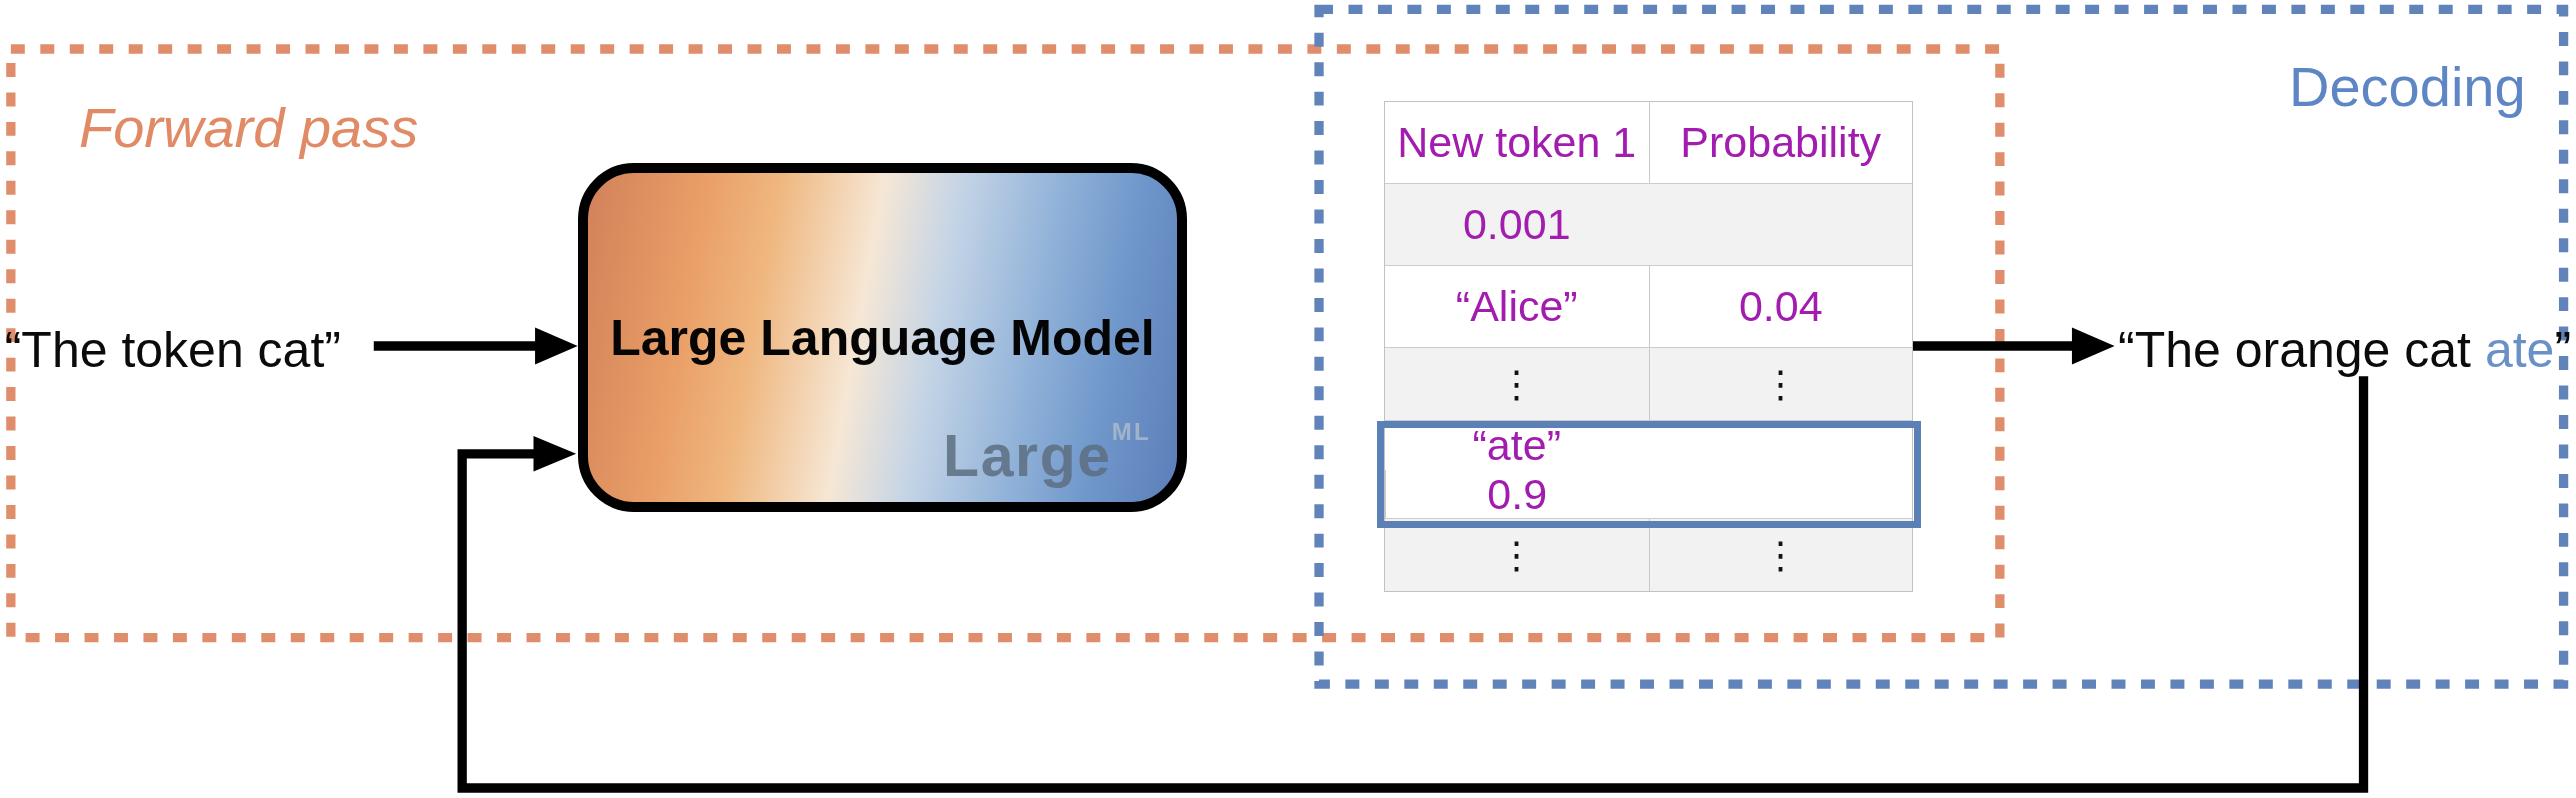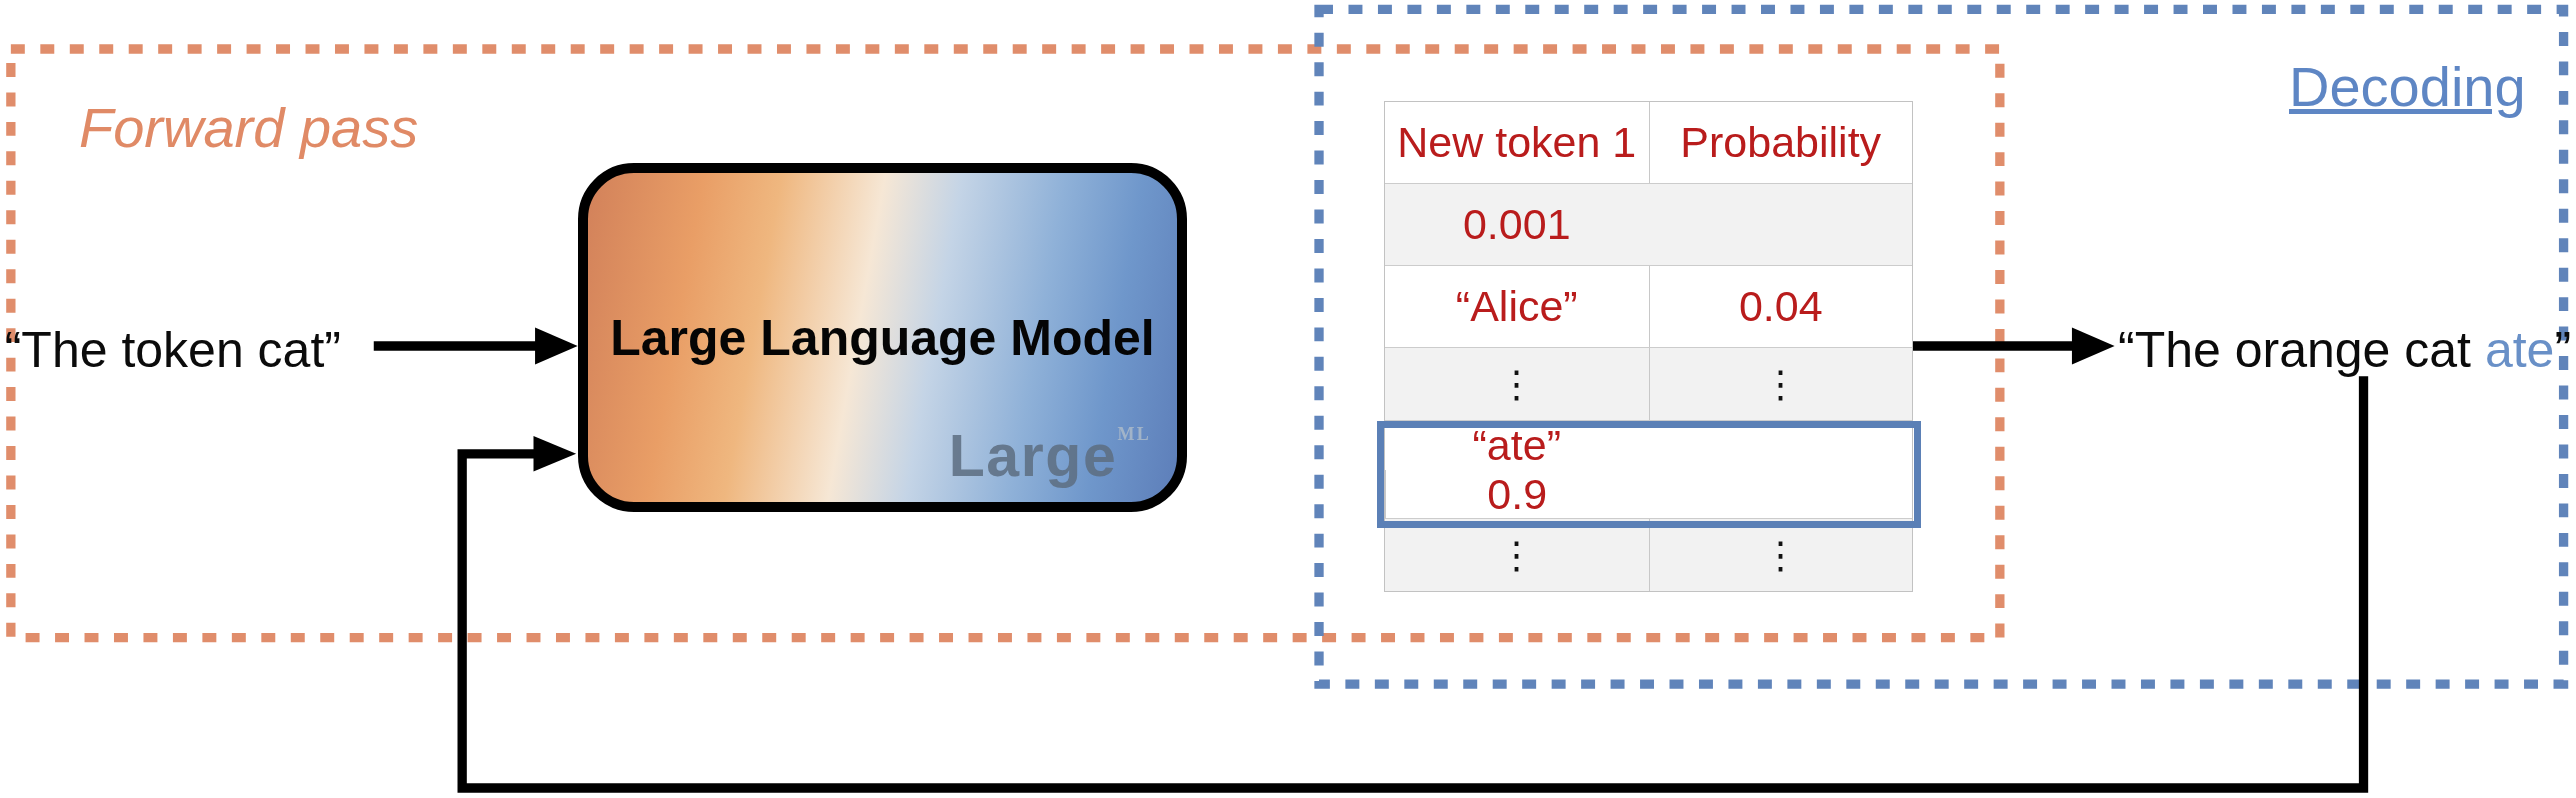--- a/index.html
+++ b/index.html
@@ -5,21 +5,21 @@
   * { box-sizing: border-box; margin: 0; padding: 0; }
   html, body { width: 2576px; height: 799px; background: #ffffff; overflow: hidden; }
   body { font-family: "Liberation Sans", "DejaVu Sans", sans-serif; position: relative; }
 
   .stage { position: absolute; left: 0; top: 0; width: 2576px; height: 799px; }
 
   svg.wires { position: absolute; left: 0; top: 0; width: 2576px; height: 799px; }
 
   .region-label { position: absolute; font-size: 56px; letter-spacing: 0px; white-space: nowrap; }
   .label-forward { left: 79px; top: 95px; color: #E08A66; font-style: italic; }
-  .label-decoding { left: 2289px; top: 54px; color: #5E86C4; text-decoration: underline; }
+  .label-decoding { left: 2289px; top: 54px; color: #5E86C4; }
 
   .io-text { position: absolute; font-size: 50px; color: #0b0b0b; white-space: nowrap; }
   .input-text { left: 4.7px; top: 321px; }
   .output-text { left: 2118px; top: 321px; }
   .output-text .hl { color: #6990C7; text-align: center; }
 
   
   .llm-box {
     position: absolute; left: 578px; top: 163px; width: 609px; height: 349px;
     border: 10px solid #000000; border-radius: 56px;
@@ -31,34 +31,34 @@
     position: absolute; left: 0; top: 0; width: 100%; height: 100%;
     display: flex; align-items: center; justify-content: center;
     font-size: 50px; font-weight: bold; color: #050505; white-space: nowrap;
   }
   .titan-logo {
     position: absolute; right: 26px; bottom: 12.4px;
     font-size: 59px; font-weight: bold; letter-spacing: 1.6px;
     color: #5d6e81; opacity: 0.85; white-space: nowrap;
   }
   .titan-logo .ml {
-    font-size: 18px; font-weight: bold; letter-spacing: 2.3px;
-    color: #b3bfca; vertical-align: 36px; opacity: 0.9; font-family: Liberation Serif, serif;
+    font-size: 24px; font-weight: bold; letter-spacing: 2.3px;
+    color: #b3bfca; vertical-align: 36px; opacity: 0.9;
   }
 
   
   .prob-table {
     position: absolute; left: 1384px; top: 101px; width: 529px;
     border: 1.6px solid #c2c2c2; background: #ffffff;
   }
   .t-row { display: flex; width: 100%; }
   .t-row + .t-row { border-top: 1.6px solid #cccccc; }
   .t-cell {
     width: 50%; display: flex; align-items: center; justify-content: center;
-    font-size: 43px; color: #b91c1c; white-space: nowrap;
+    font-size: 43px; color: #a21caf; white-space: nowrap;
   }
   .t-cell + .t-cell { border-left: 1.6px solid #c8c8c8; }
   .row-header { height: 81px; background: #ffffff; }
   .row-1 { height: 82px; background: #f2f2f2; }
   .row-2 { height: 82px; background: #ffffff; }
   .row-3 { height: 73px; background: #f2f2f2; }
   .row-4 { height: 98px; background: #ffffff; flex-direction: column; }
   .row-5 { height: 73px; background: #f2f2f2; }
   .dots { font-size: 37px; color: #111; }
 

